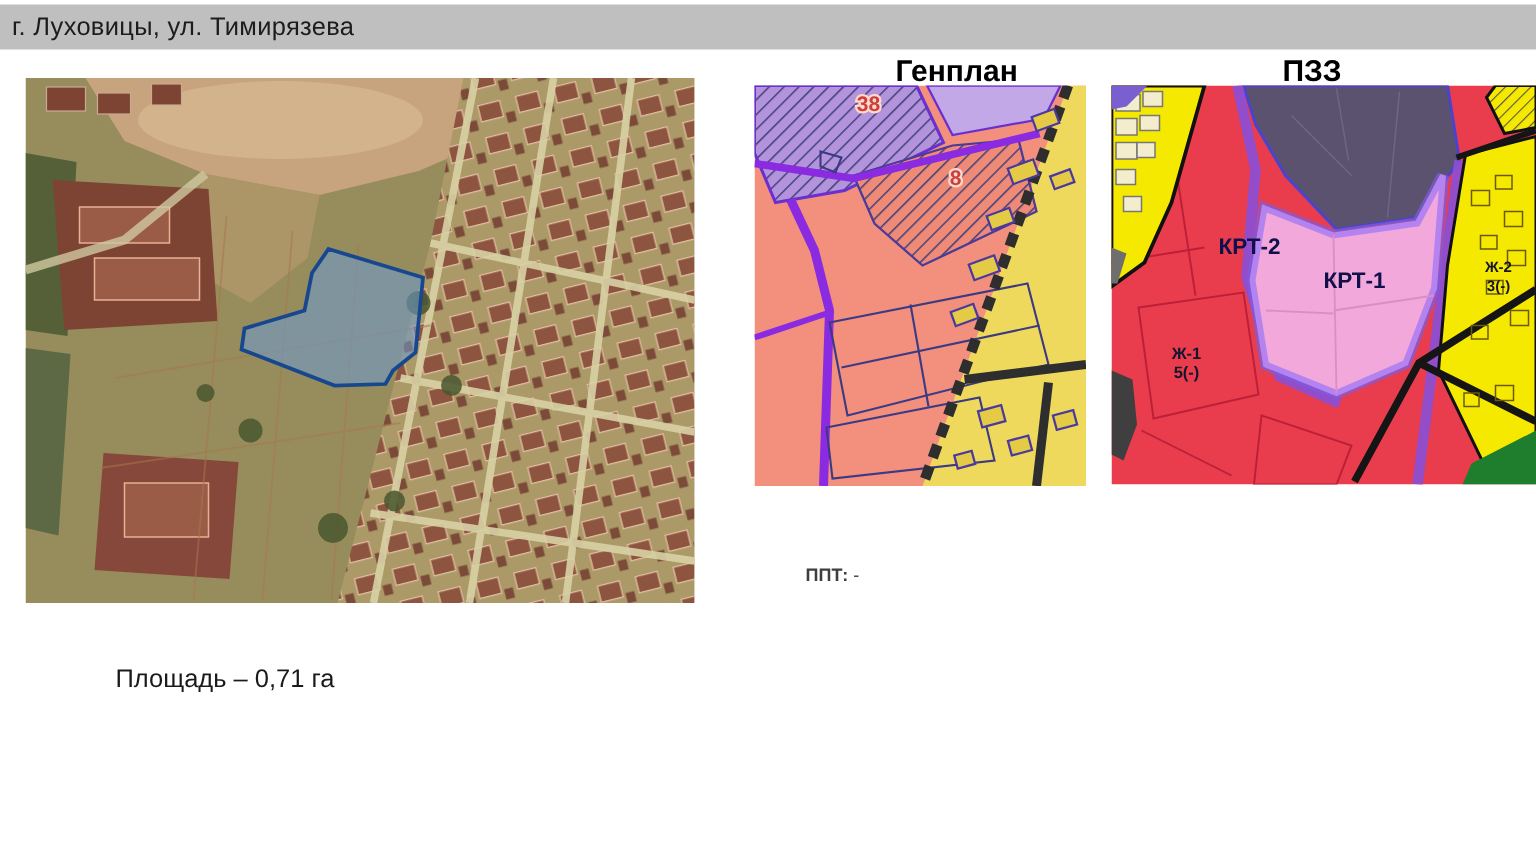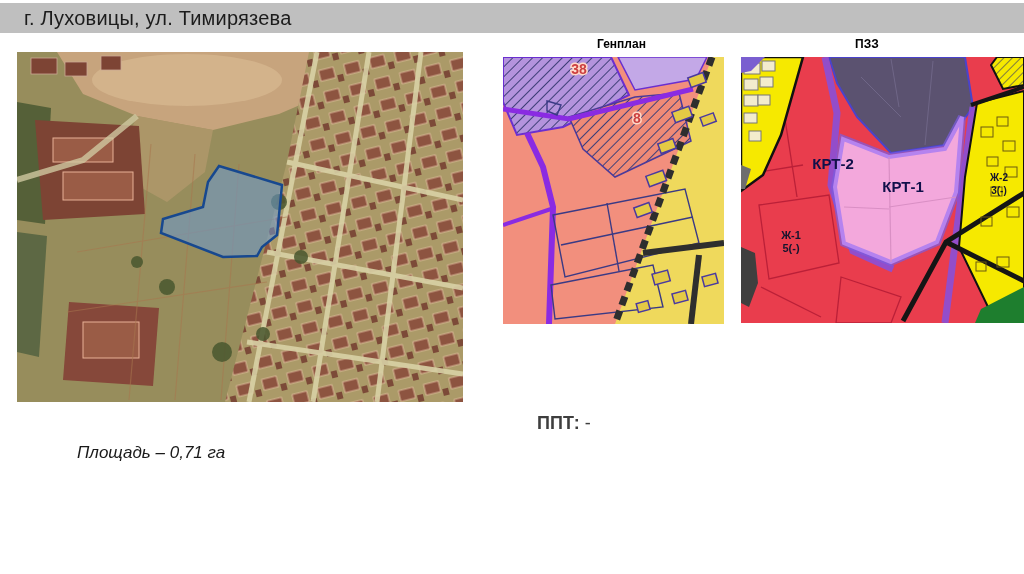--- a/index.html
+++ b/index.html
@@ -1,30 +1,30 @@
 <!DOCTYPE html>
 <html><head>
 <meta charset="utf-8">
 <style>
   html,body{margin:0;padding:0;background:#fff;}
   .slide{position:relative;width:1024px;height:574px;background:#ffffff;overflow:hidden;
          font-family:"Liberation Sans",sans-serif;}
   .header-bar{position:absolute;left:0;top:3px;width:1024px;height:30px;background:#bfbfbf;
               display:flex;align-items:center;}
-  .header-title{font-size:20px;color:#1c1c1c;padding-left:24px;letter-spacing:.2px;}
-  .map-title{position:absolute;top:37px;font-size:12px;font-weight:bold;color:#000;}
+  .header-title{font-size:17px;color:#1c1c1c;padding-left:8px;letter-spacing:.2px;}
+  .map-title{position:absolute;top:37px;font-size:20px;font-weight:bold;color:#000;}
   #genplan-title{left:597px;}
   #pzz-title{left:855px;text-align:center;}
   .photo-frame{position:absolute;left:17px;top:52px;width:446px;height:350px;}
   .map-frame{position:absolute;top:57px;}
   #genplan-frame{left:503px;width:221px;height:267px;text-align:right;}
   #pzz-frame{left:741px;width:241px;height:266px;}
-  .info-block{position:absolute;left:537px;top:373px;font-size:18px;line-height:21px;color:#3e3e3e;margin-top:40px;}
+  .info-block{position:absolute;left:537px;top:373px;font-size:12px;line-height:21px;color:#3e3e3e;}
   .info-block b{color:#3e3e3e;}
-  .area-label{position:absolute;left:77px;top:443px;font-size:17px;color:#1a1a1a;font-style:italic;}
+  .area-label{position:absolute;left:77px;top:443px;font-size:17px;color:#1a1a1a;}
   svg text{font-family:"Liberation Sans",sans-serif;}
   .zone-big{font-size:15px;font-weight:bold;fill:#10104a;text-anchor:middle;}
   .zone-small{font-size:11px;font-weight:bold;fill:#15152e;text-anchor:middle;}
   .zone-tiny{font-size:10px;font-weight:bold;fill:#15152e;text-anchor:middle;}
   .gen-num{font-size:14px;font-weight:bold;fill:#cc3f3f;stroke:#ffd9c9;stroke-width:3px;
            paint-order:stroke;text-anchor:middle;}
 </style>
 </head>
 <body>
 

